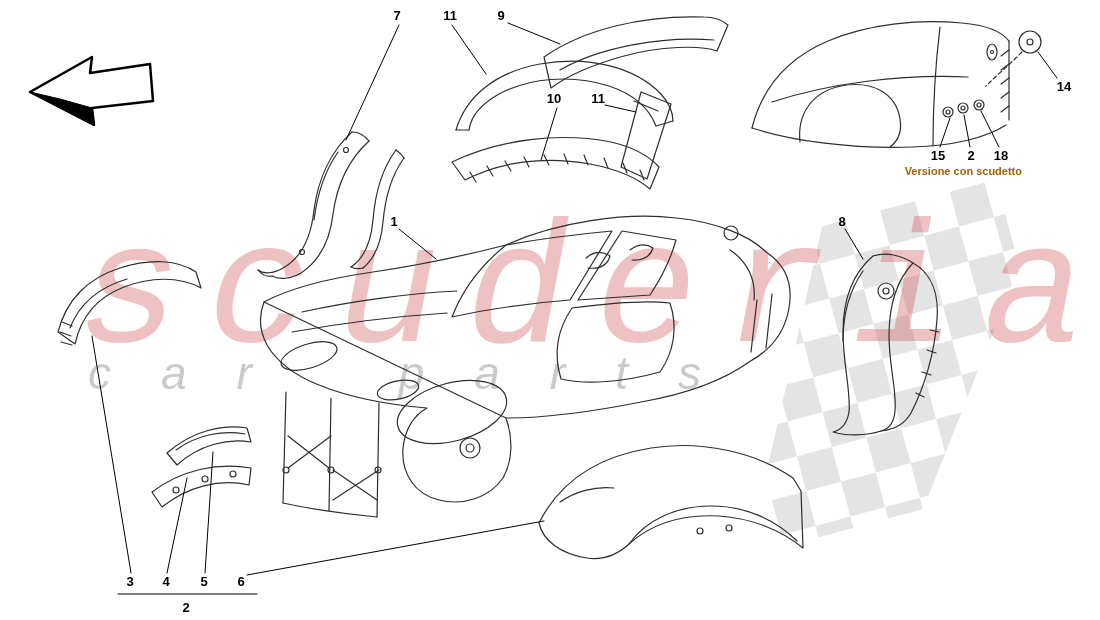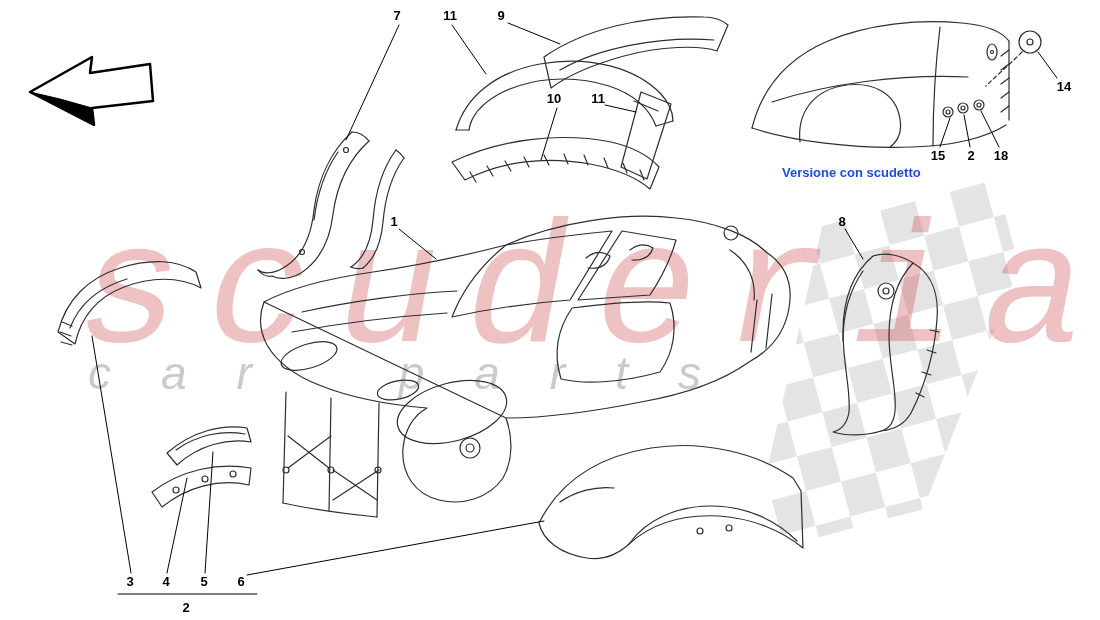--- a/index.html
+++ b/index.html
@@ -46,22 +46,22 @@
     stroke-linecap:round; stroke-linejoin:round;
   }
   svg.art .leader { stroke:#000; stroke-width:1; }
   
   .callout {
     position:absolute; transform:translate(-50%,-50%);
     font-size:13px; font-weight:bold; color:#000;
   }
   .caption {
     position:absolute; left:782px; top:162px; width:240px;
-    text-align:left; font-size:13px; font-weight:bold;
-    color:#1d4ed8; line-height:1.75;
+    text-align:right; font-size:11px; font-weight:bold;
+    color:#a16207; line-height:1.75;
   }
 </style>
 </head>
 <body>
 
 <div class="checker"></div>
 <div class="wm-title">scuderia</div>
 <div class="wm-sub">car parts</div>
 
 <svg class="art" width="1100" height="620" viewBox="0 0 1100 620">

